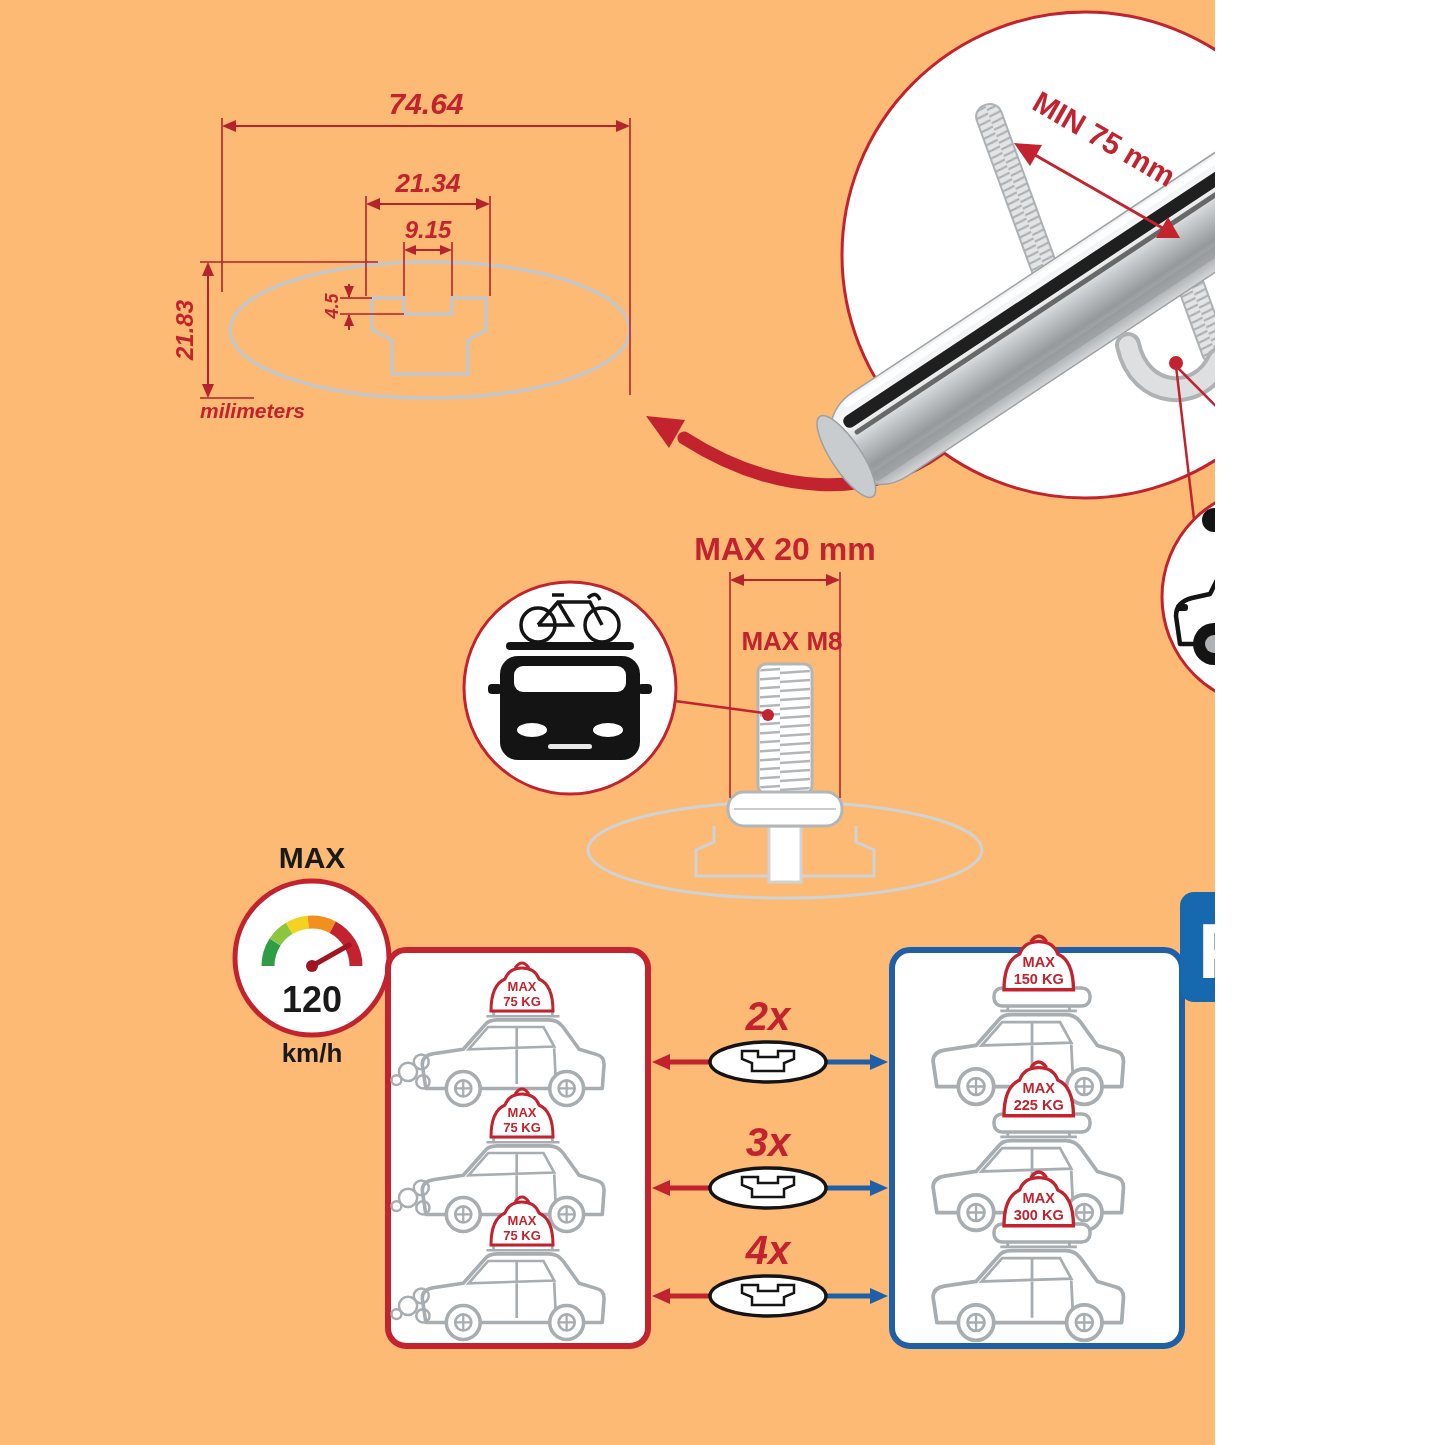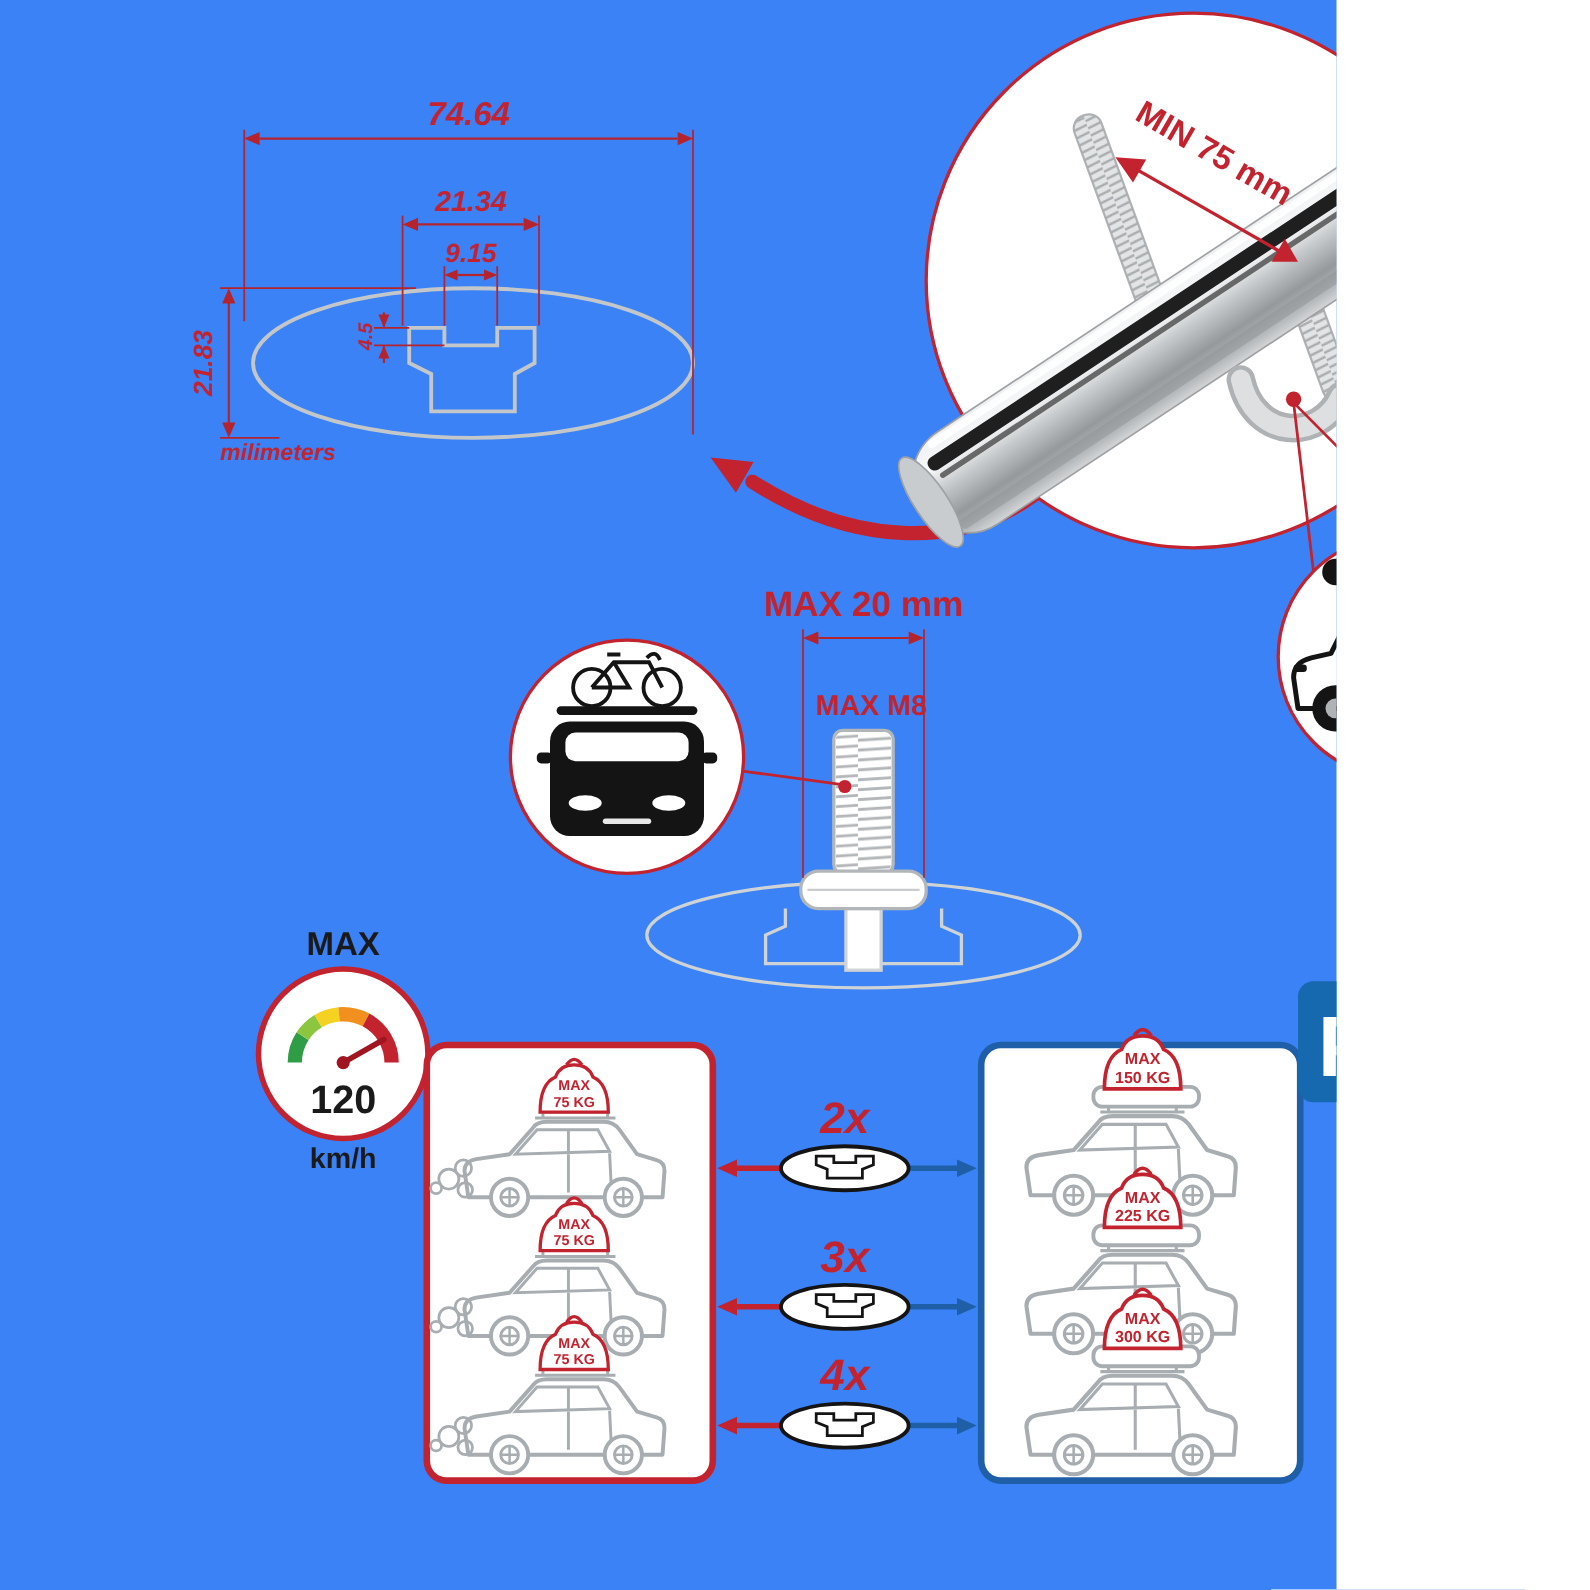--- a/index.html
+++ b/index.html
@@ -1,16 +1,16 @@
 <!DOCTYPE html>
 <html><head>
 <meta charset="utf-8">
 <style>
   html,body{margin:0;padding:0;background:#fff;}
-  #stage{position:relative;width:1215px;height:1445px;background:#3b82f6;overflow:hidden;}
+  #stage{position:relative;width:1215px;height:1445px;background:#fdba74;overflow:hidden;}
   #stage > svg{position:absolute;left:0;top:0;}
   text{font-family:"Liberation Sans","DejaVu Sans",sans-serif;font-weight:bold;}
   .tr{fill:#c2232e}
   .td{fill:#1a1a1a}
   .tw{fill:#ffffff}
   .it{font-style:italic}
   .dim{stroke:#b5232d;stroke-width:2;fill:none}
   .dimthin{stroke:#b5232d;stroke-width:1.6;fill:none}
   .gray{stroke:#c3c7c9;stroke-width:3.5;fill:none}
   .ghost{stroke:#cfd3d5;stroke-width:3;fill:none}

